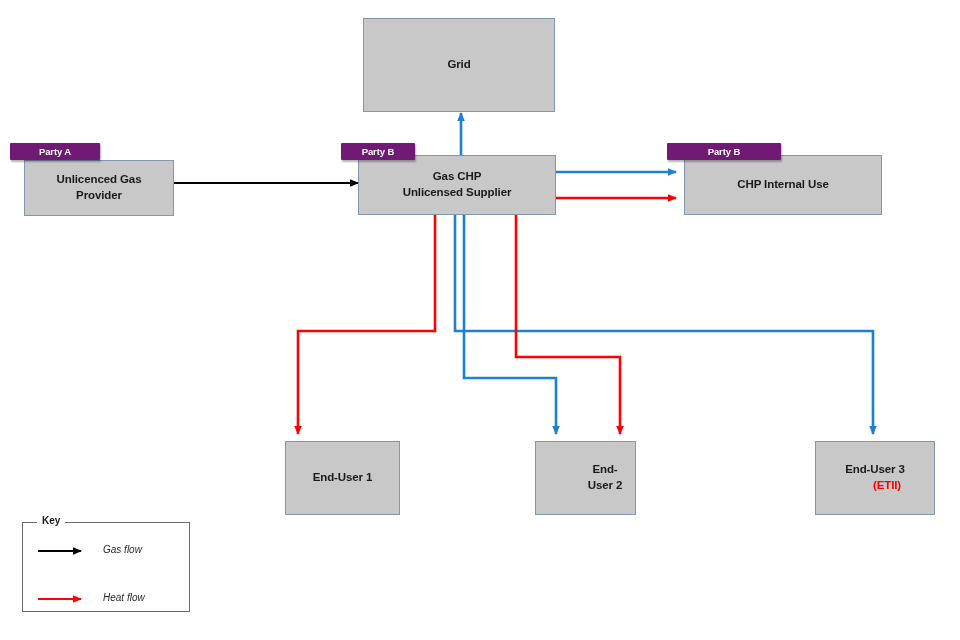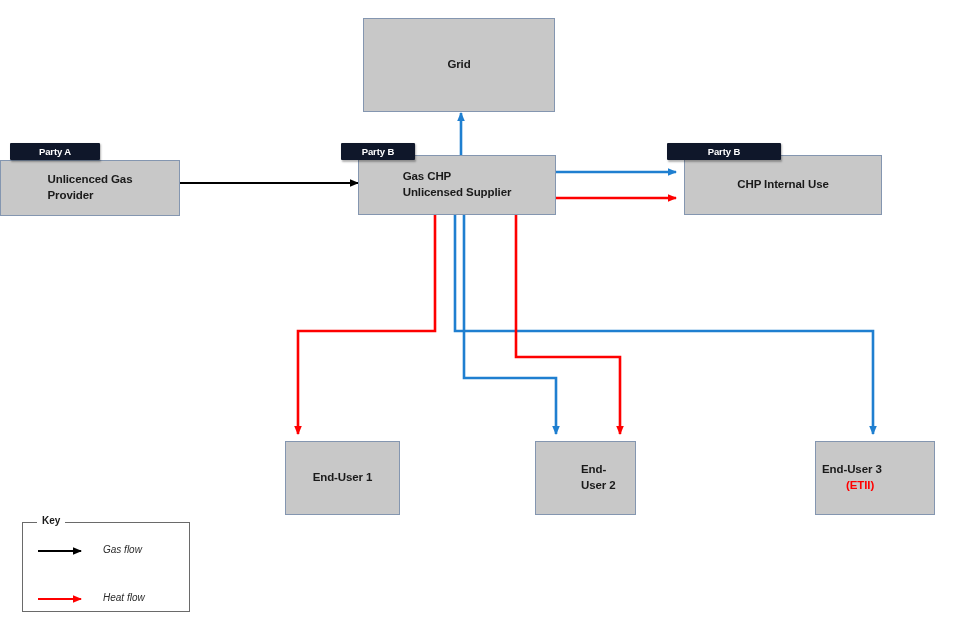--- a/index.html
+++ b/index.html
@@ -16,33 +16,34 @@
   }
   
   .node{
     position:absolute;
     background:#c8c8c8;
     border:1.5px solid #8496b0;
     box-sizing:border-box;
     display:flex;
     align-items:center;
     justify-content:center;
+    text-align:center;
     color:#1a1a1a;
     font-size:11.5px;
     font-weight:bold;
     line-height:1.35;
     letter-spacing:-0.1px;
     z-index:3;
   }
   .node .lbl{padding:0 6px;}
   .etii{color:#ff0000;margin-left:24px;}
   
   .badge{
     position:absolute;
-    background:#0f172a;
+    background:#701a75;
     color:#ffffff;
     font-size:9.5px;
     font-weight:bold;
     display:flex;
     align-items:center;
     justify-content:center;
     border-radius:1px;
     box-shadow:1px 1.5px 2px rgba(0,0,0,0.30);
     z-index:6;
     letter-spacing:-0.1px;
@@ -135,21 +136,21 @@
     <path d="M516,214 L516,357 L620,357 L620,434" fill="none" stroke="#fe0000" stroke-width="2.6" stroke-linejoin="miter" marker-end="url(#ah-red)"></path>
   </svg>
 
   <div class="node" style="left:363px;top:18px;width:192px;height:94px;">
     <span class="lbl">Grid</span>
   </div>
 
   <div class="badge" style="left:10px;top:143px;width:90px;height:17px;">
     <span>Party A</span>
   </div>
-  <div class="node" style="left:0;top:160px;width:180px;height:56px;">
+  <div class="node" style="left:24px;top:160px;width:150px;height:56px;">
     <span class="lbl">
       <span>Unlicenced Gas</span><br>
       <span>Provider</span>
     </span>
   </div>
 
   <div class="badge" style="left:341px;top:143px;width:74px;height:17px;">
     <span>Party B</span>
   </div>
   <div class="node" style="left:358px;top:155px;width:198px;height:60px;">

